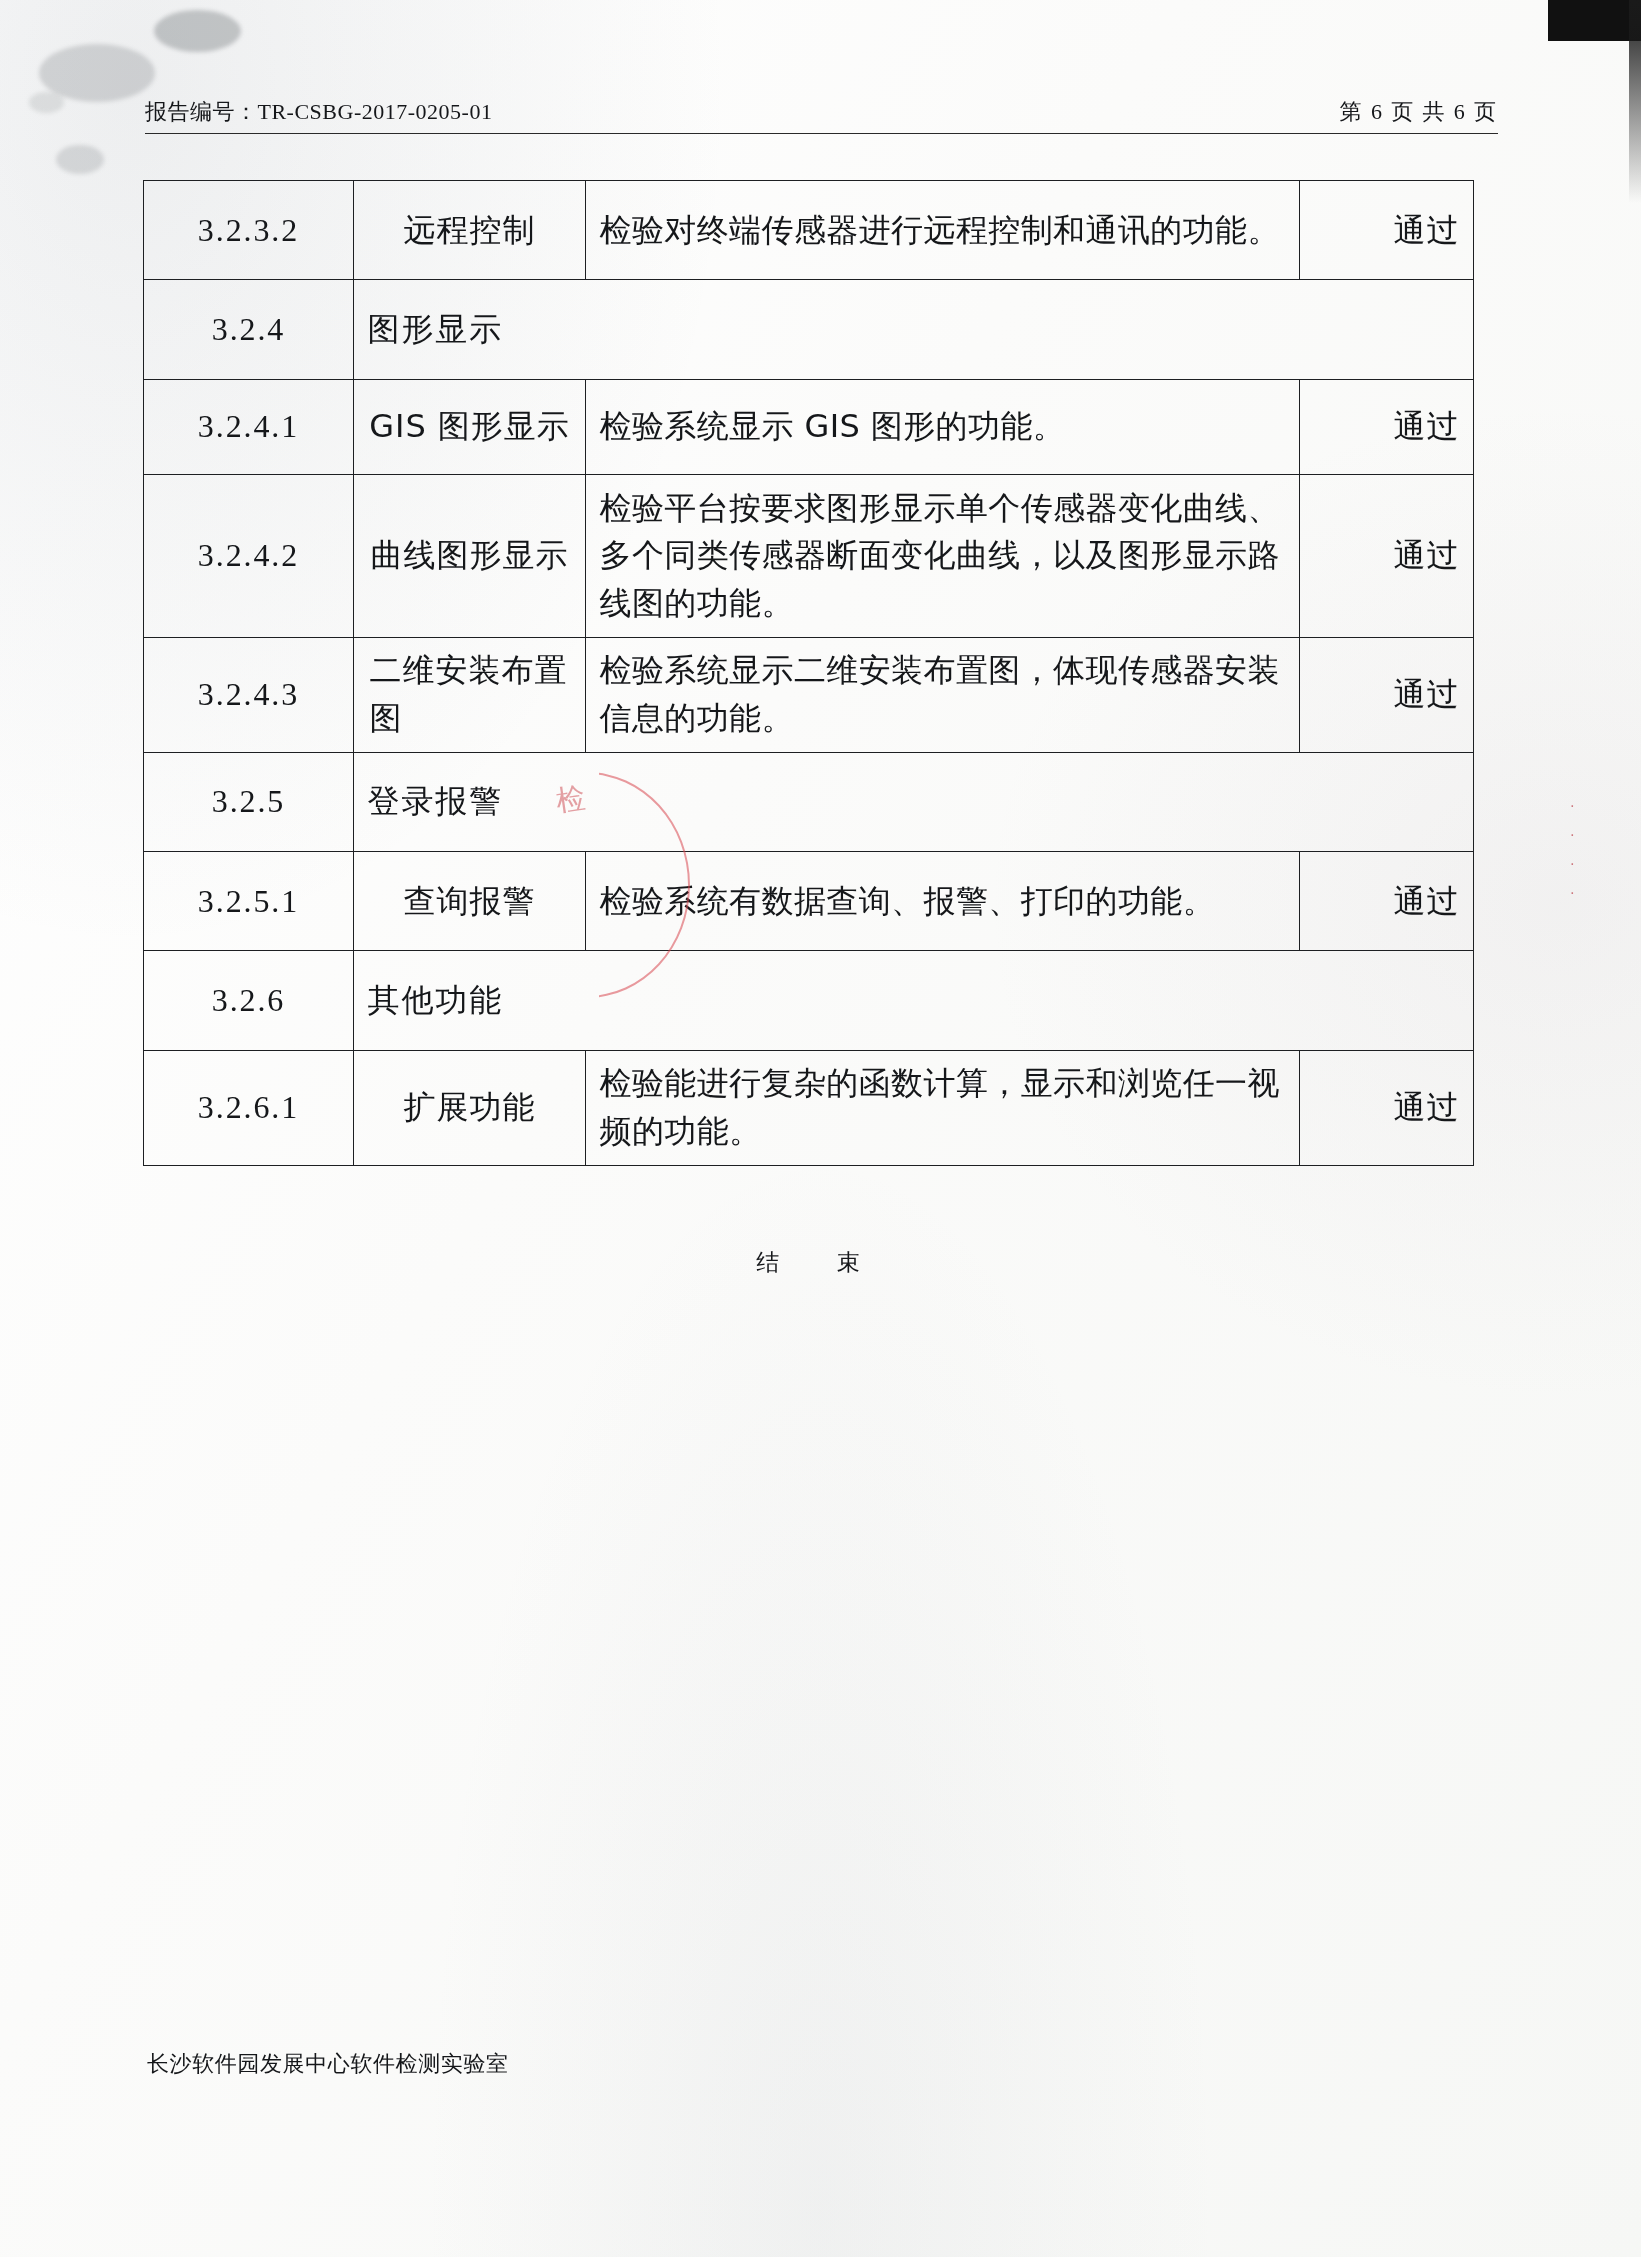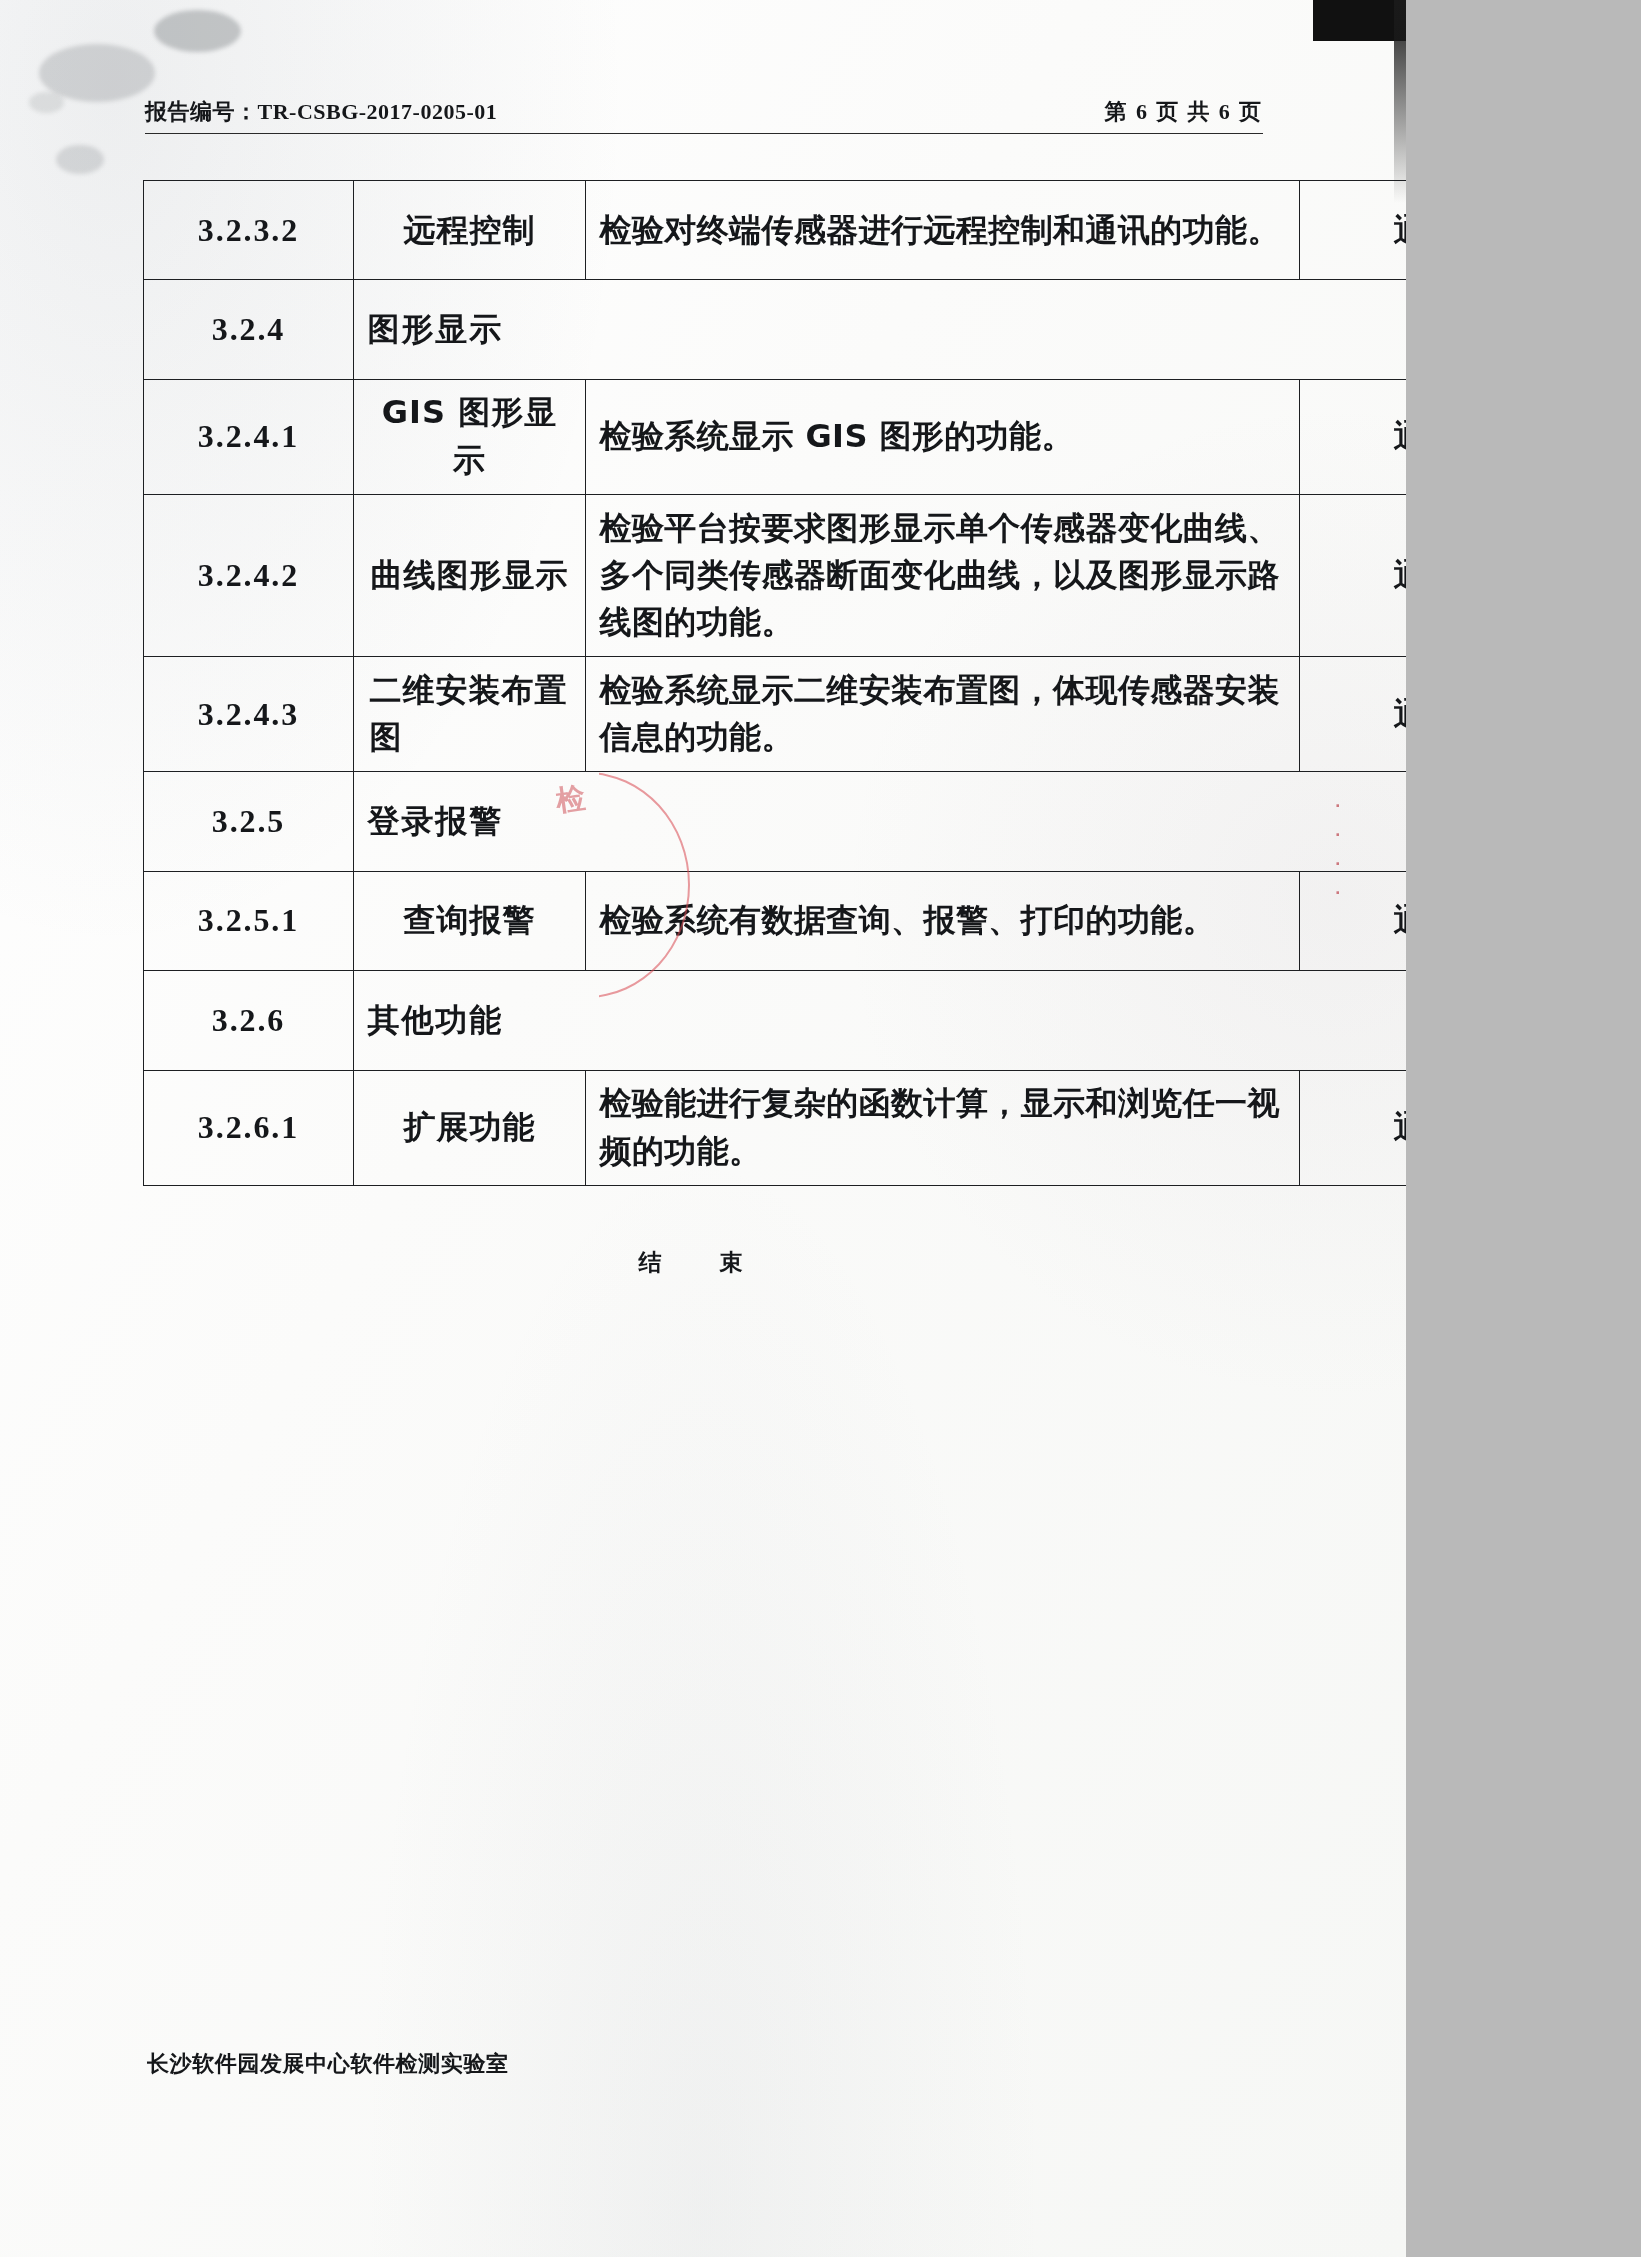--- a/index.html
+++ b/index.html
@@ -2,27 +2,26 @@
 <html><head>
 <meta charset="utf-8">
 <style>
   html, body {
     margin: 0;
     padding: 0;
     background: #b9b9b9;
   }
   .page {
     position: relative;
-    width: 1406px;
+    width: 1641px;
     height: 2257px;
     background: #bef264;
     overflow: hidden;
     font-family: "Liberation Serif", serif;
     color: #15171a;
-    font-weight: bold;
   }
   
   .paper-tint {
     position: absolute;
     inset: 0;
     background:
       radial-gradient(ellipse at 8% 4%, rgba(120,130,140,0.13), rgba(255,255,255,0) 28%),
       radial-gradient(ellipse at 95% 40%, rgba(190,180,190,0.12), rgba(255,255,255,0) 26%),
       radial-gradient(ellipse at 50% 98%, rgba(160,165,175,0.10), rgba(255,255,255,0) 34%),
       linear-gradient(120deg, #ffffff 0%, #fbfbfa 40%, #f6f7f5 100%);

